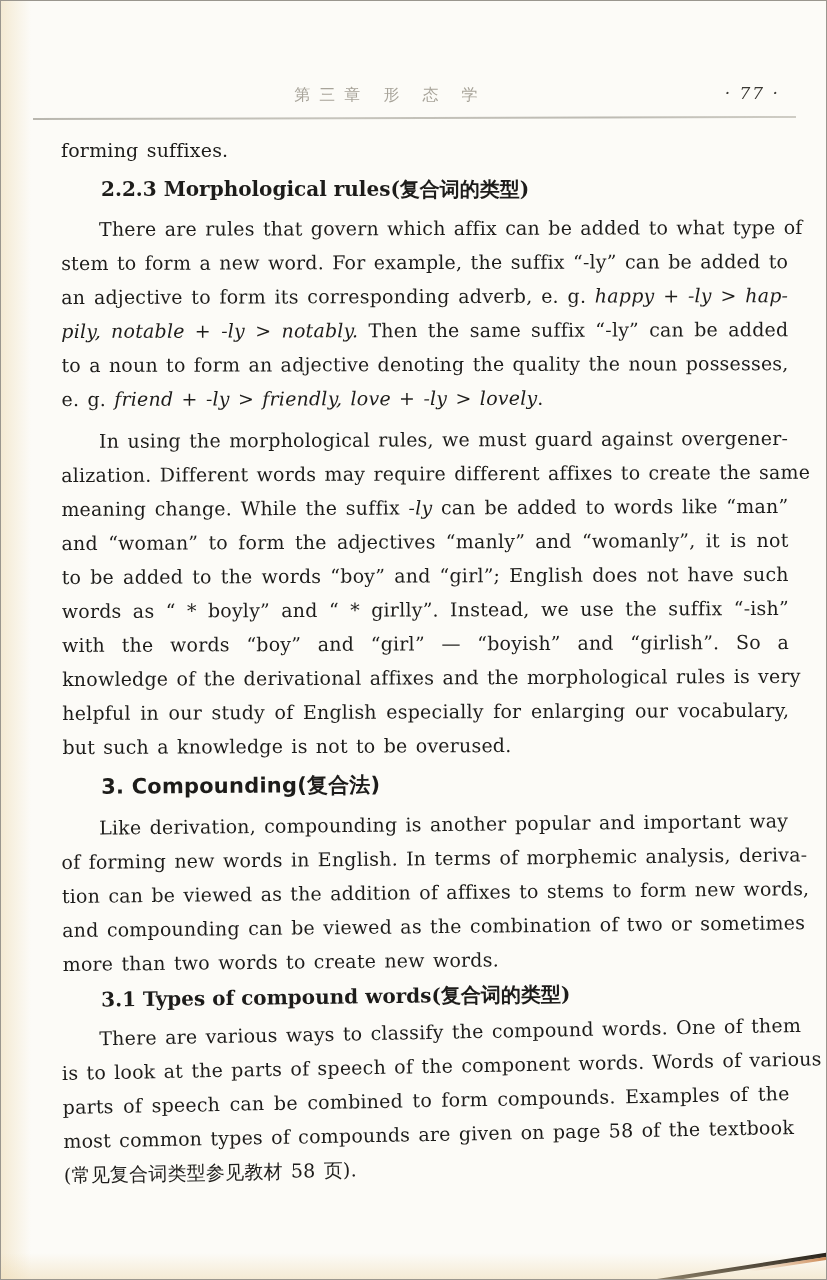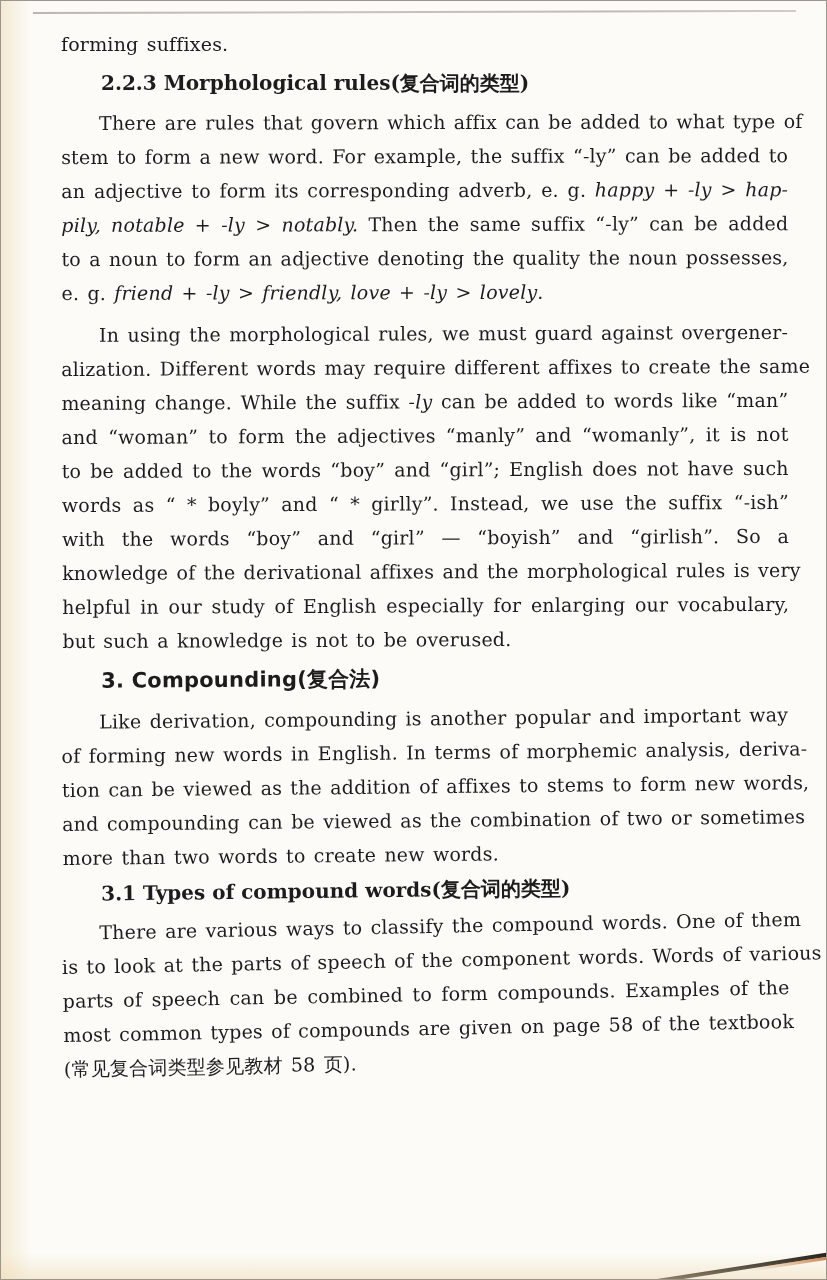--- a/index.html
+++ b/index.html
@@ -99,20 +99,24 @@
     content: ""; position: absolute; right: 0; top: 4px;
     width: 90px; height: 3px;
     background: linear-gradient(to left, #c06a2c, rgba(192,106,44,0));
   }
 </style>
 </head>
 <body>
 
 <div class="page">
 
+  <div class="header">
+    <span class="chapter">第三章 形 态 学</span>
+    <span class="pageno">· 77 ·</span>
+  </div>
   <div class="rule"></div>
 
   <div class="bodytext">
 
     <div class="line carry"><span>forming suffixes.</span></div>
 
     <div class="heading h223">2.2.3 Morphological rules(复合词的类型)</div>
 
     <div class="para p1">
       <div class="line first"><span>There are rules that govern which affix can be added to what type of</span></div>

